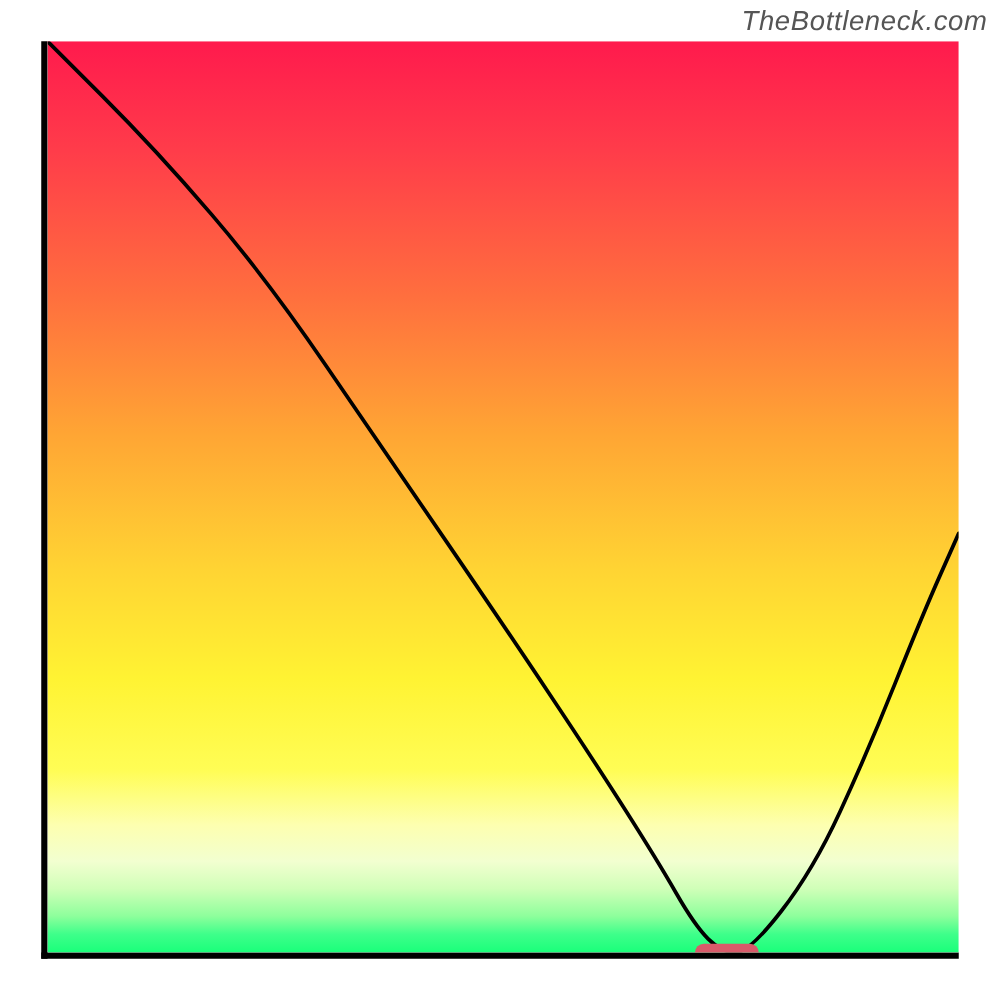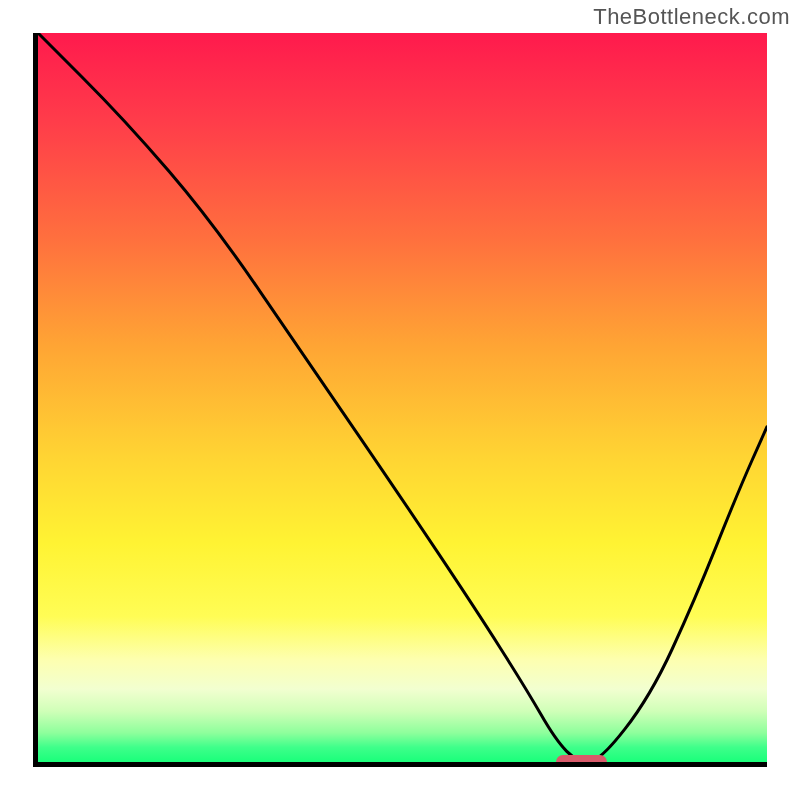--- a/index.html
+++ b/index.html
@@ -17,20 +17,21 @@
   }
   .watermark {
     position: absolute;
     top: 4px;
     right: 10px;
     font-size: 22px;
     font-weight: 500;
     color: #555555;
     z-index: 10;
     letter-spacing: 0.5px;
+    font-style: italic;
   }
   .plot-area {
     position: absolute;
     left: 33px;
     top: 33px;
     width: 734px;
     height: 734px;
     border-left: 5px solid #000;
     border-bottom: 5px solid #000;
     box-sizing: border-box;

